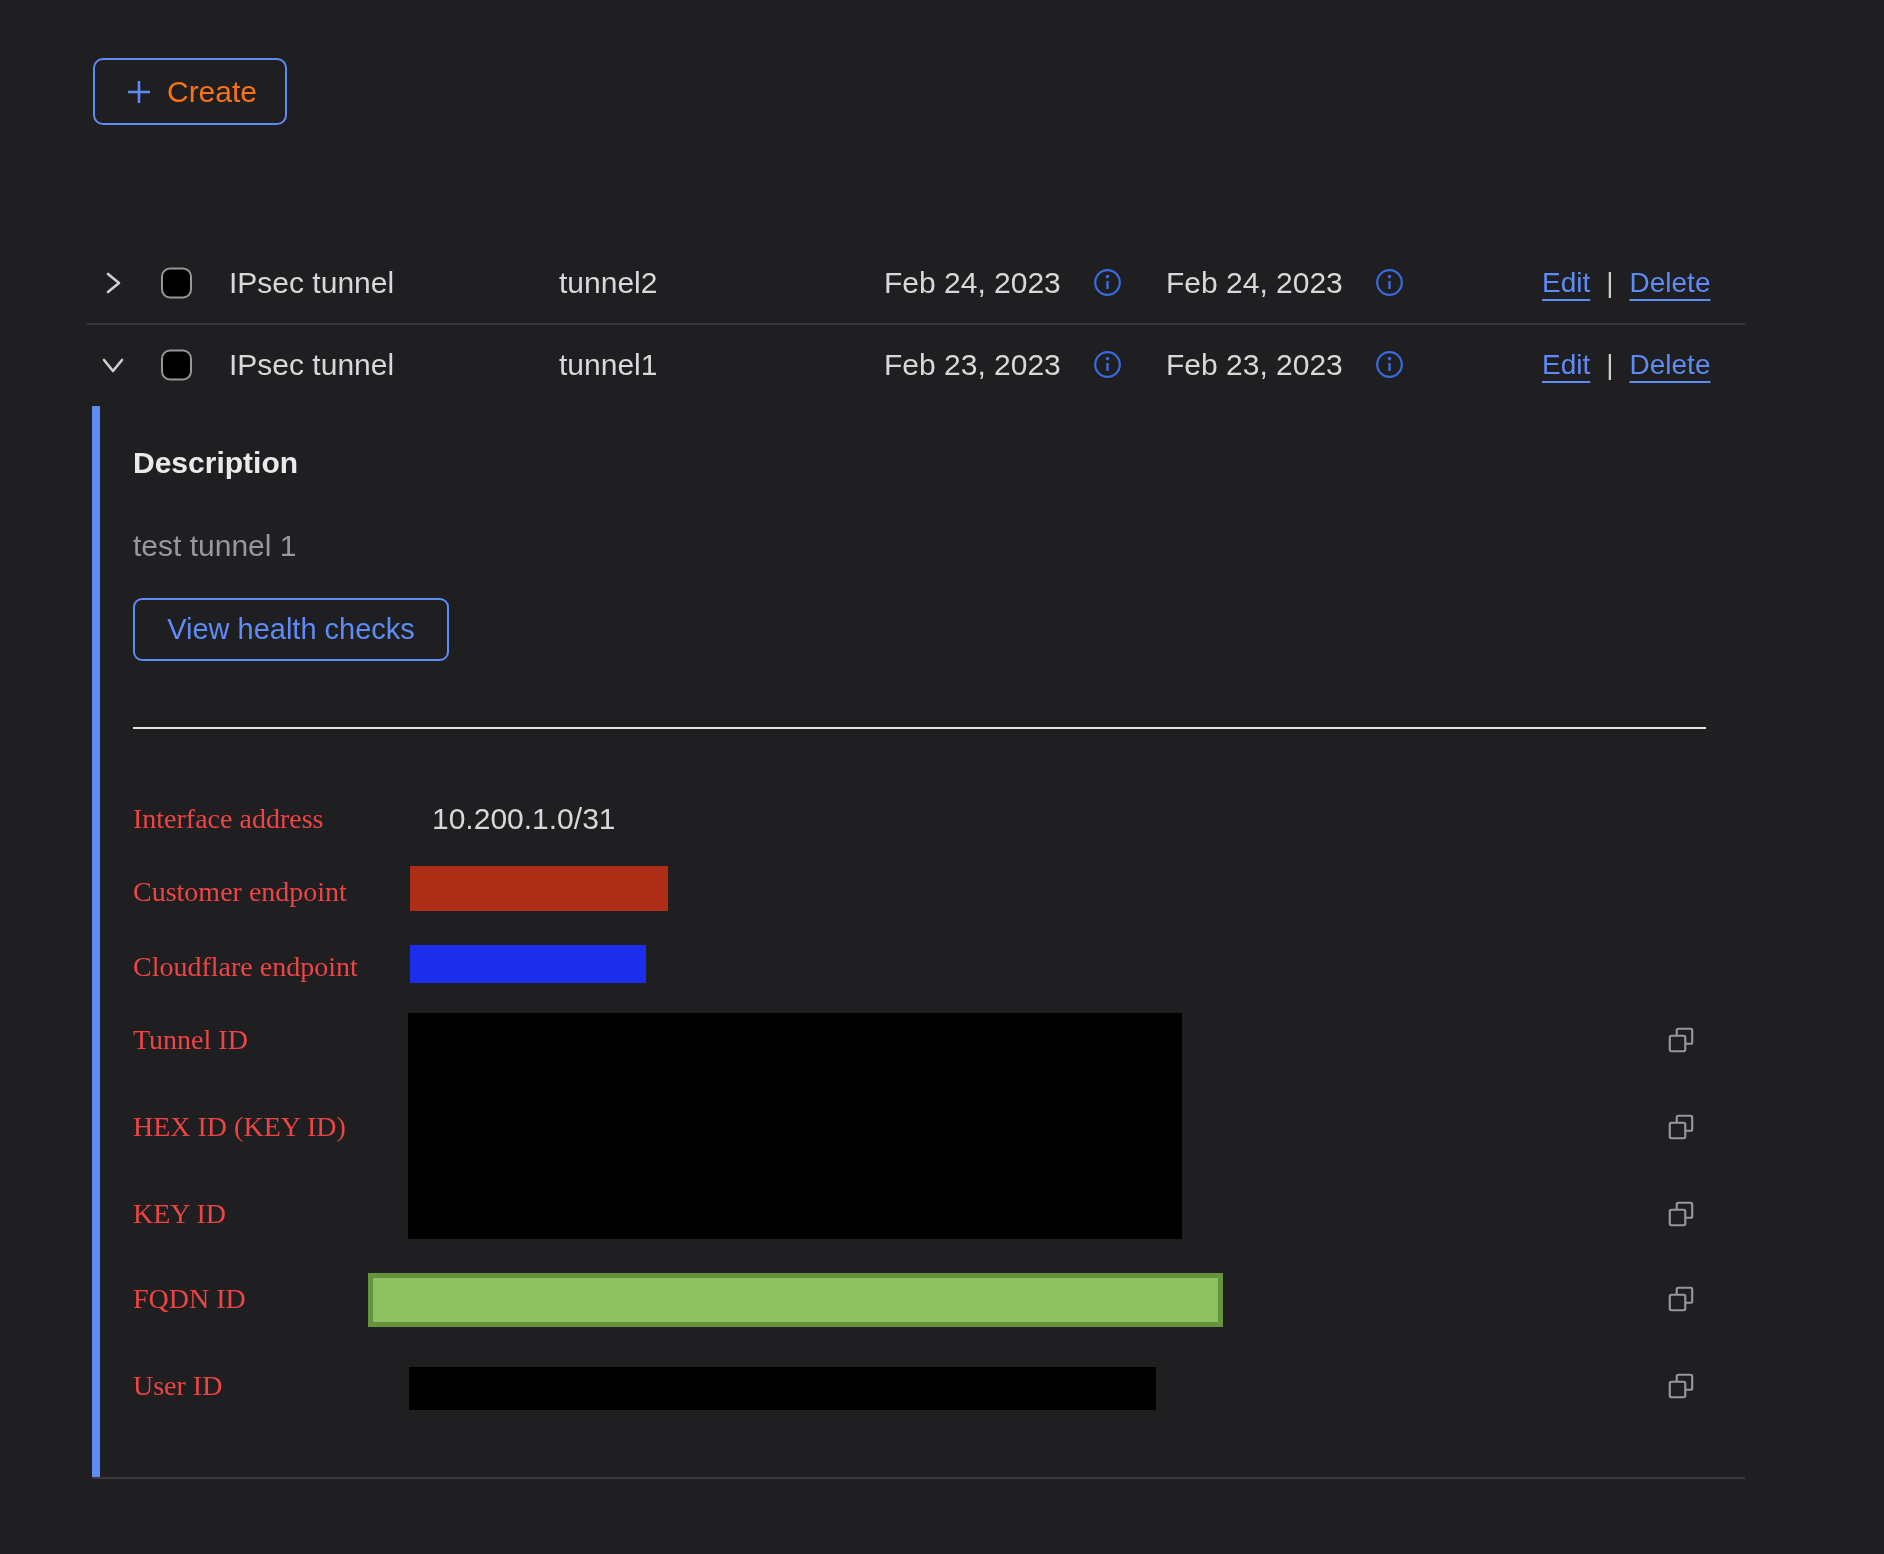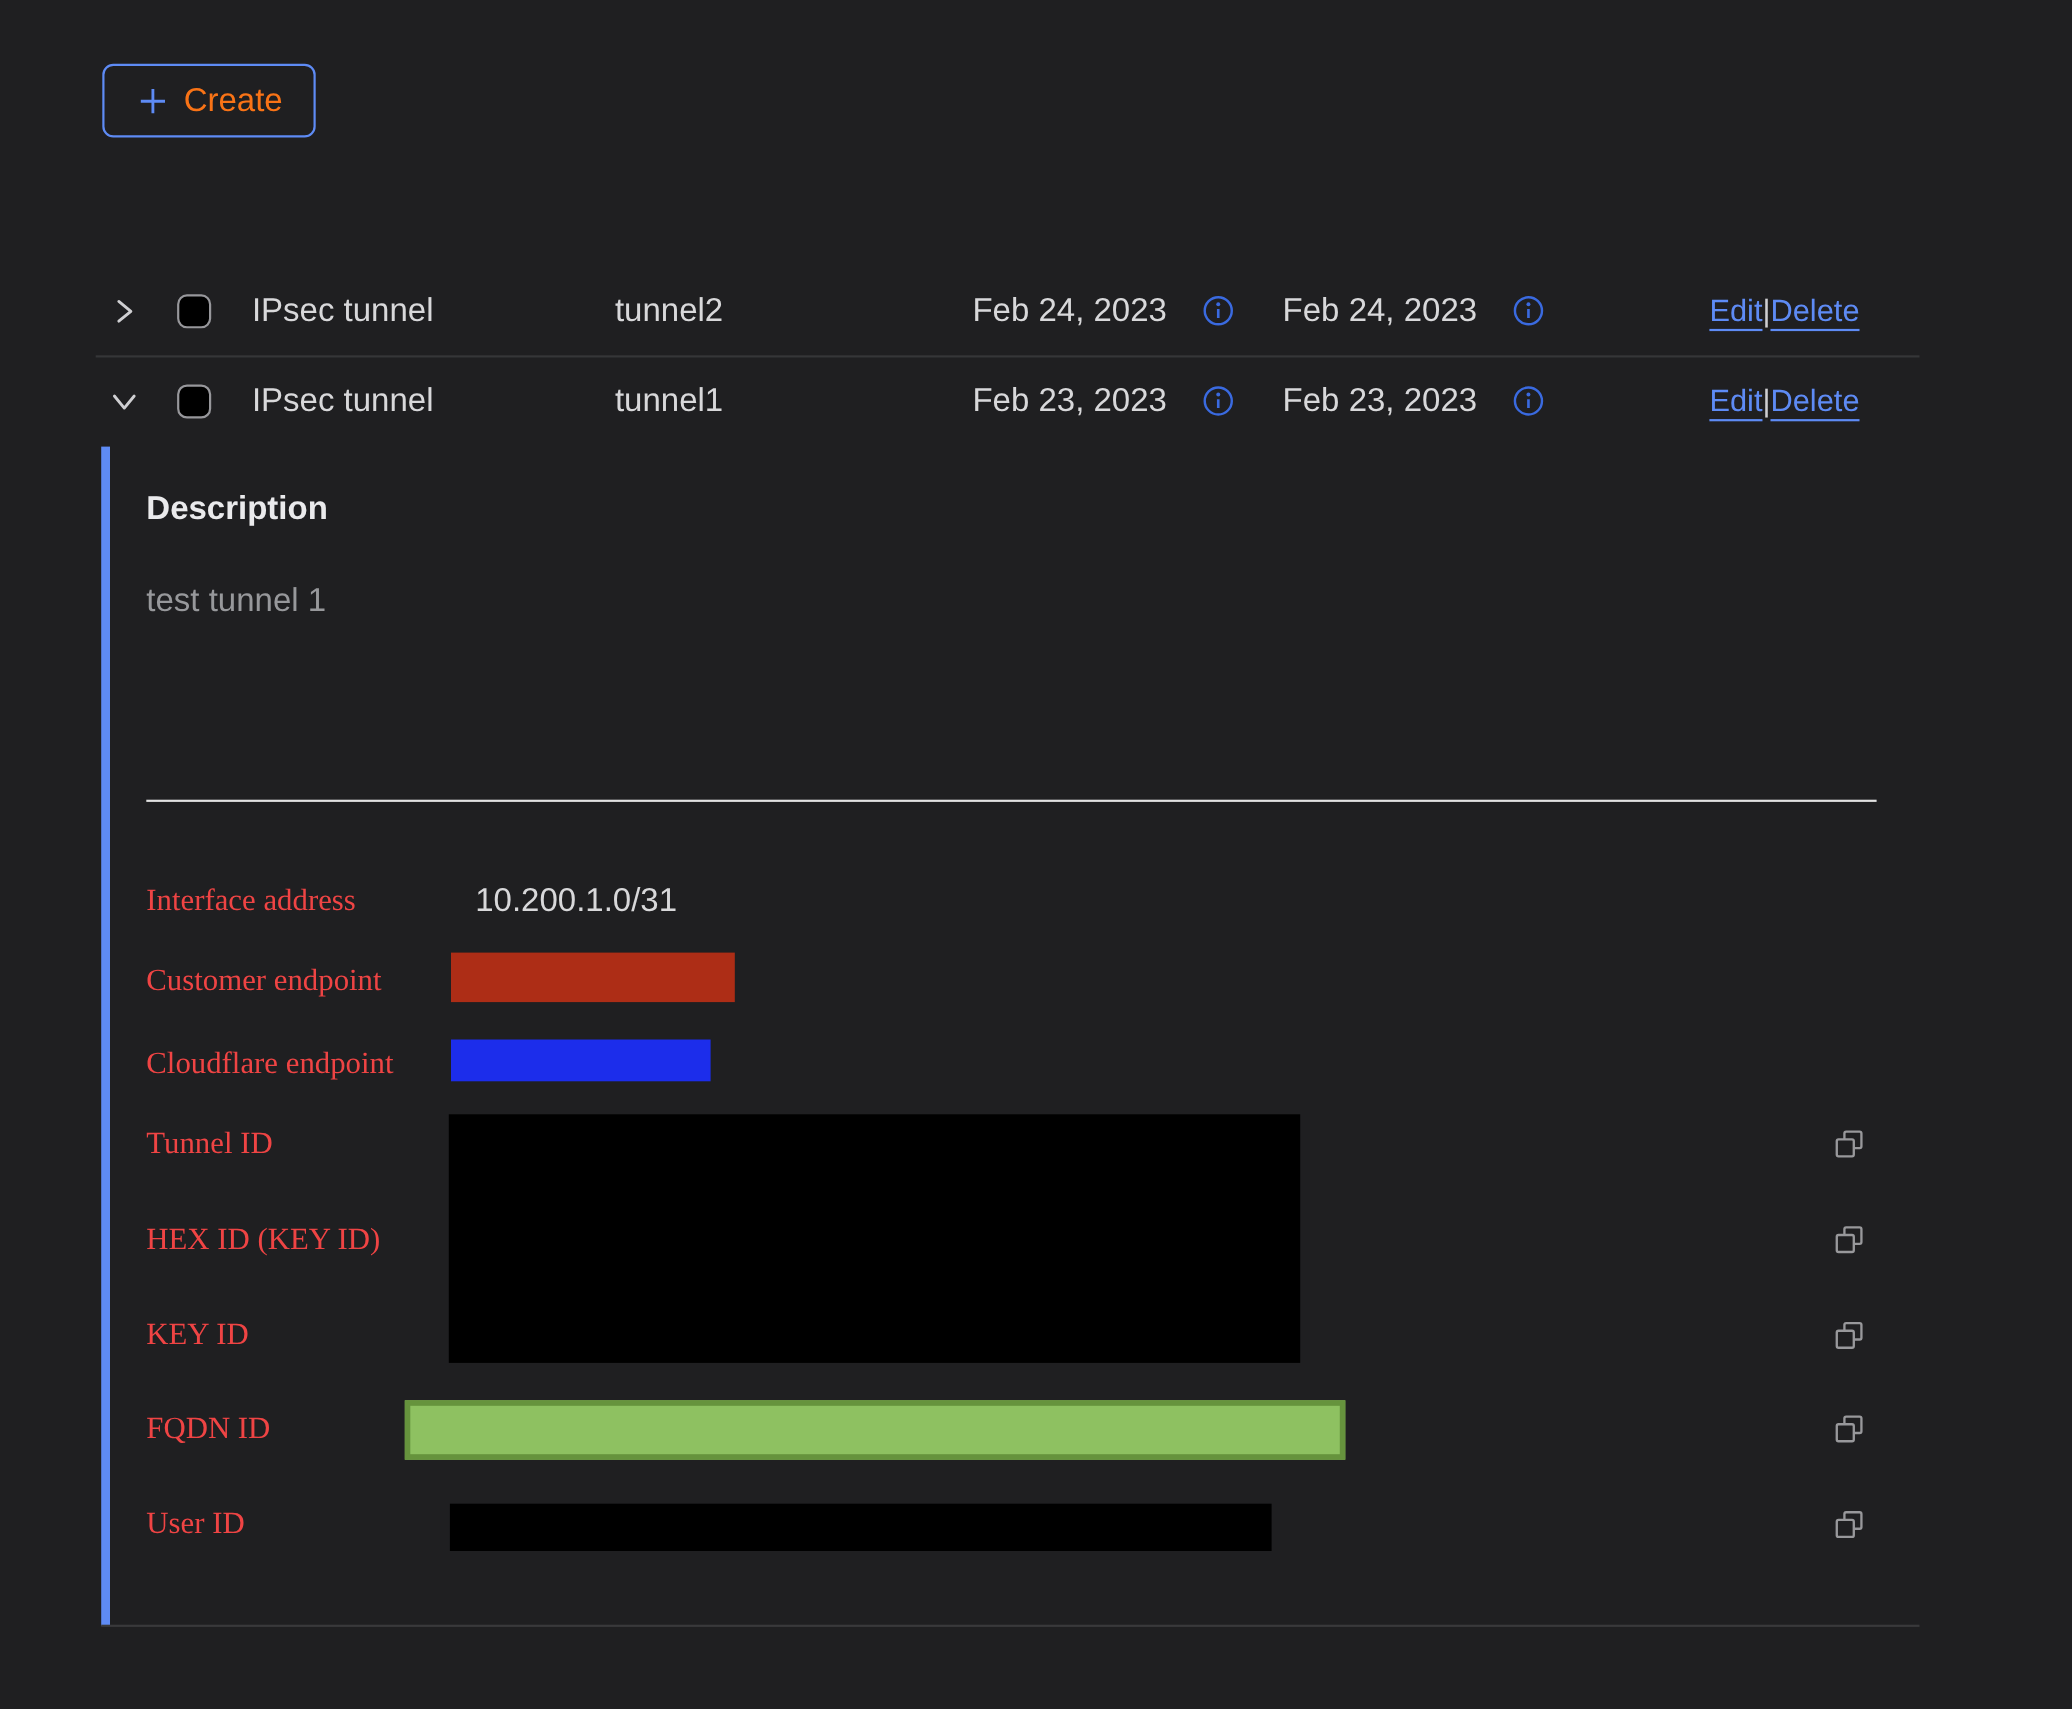--- a/index.html
+++ b/index.html
@@ -39,21 +39,21 @@
     width: 31px; height: 31px; box-sizing: border-box;
     background: #000; border: 2.5px solid #97979b; border-radius: 9px; cursor: pointer;
   }
   .chev-btn {
     position: absolute; top: 50%; transform: translateY(-50%); left: 8px;
     width: 36px; height: 36px; background: none; border: none; padding: 0; cursor: pointer;
     display: flex; align-items: center; justify-content: center;
   }
   .datecell { display: flex; align-items: center; gap: 32px; }
   .info-ic { display: inline-flex; cursor: pointer; }
-  .actions { display: flex; align-items: center; font-size: 28px; margin-left: 12px; }
+  .actions { display: flex; align-items: center; gap: 16px; font-size: 28px; }
   .lnk { color: #5e8bf5; text-decoration: underline; text-underline-offset: 7px;
          text-decoration-thickness: 2px; cursor: pointer; }
   .pipe { color: #cfcfd2; }
 
   
   .accent-bar { left: 92px; top: 406px; width: 8px; height: 1072px; background: #5e8bf5; }
   .desc-label { left: 133px; top: 446px; font-size: 30px; font-weight: 600; color: #eaeaec; }
   .desc-value { left: 133px; top: 529px; font-size: 30px; color: #97989b; }
   .health-btn {
     position: absolute; left: 133px; top: 598px; width: 316px; height: 63px;
@@ -162,20 +162,21 @@
       <span class="pipe">|</span>
       <span class="lnk">Delete</span>
     </span>
   </div>
 
   <div class="abs accent-bar"></div>
 
   <div class="abs desc-label">Description</div>
   <div class="abs desc-value">test tunnel 1</div>
 
+  <button class="health-btn">View health checks</button>
 
   <div class="abs hr-bright"></div>
 
   <div class="abs flabel" style="top:803px">Interface address</div>
   <div class="abs fvalue" style="top:803px">10.200.1.0/31</div>
 
   <div class="abs flabel" style="top:876px">Customer endpoint</div>
   <div class="blk blk-red"></div>
 
   <div class="abs flabel" style="top:951px">Cloudflare endpoint</div>

